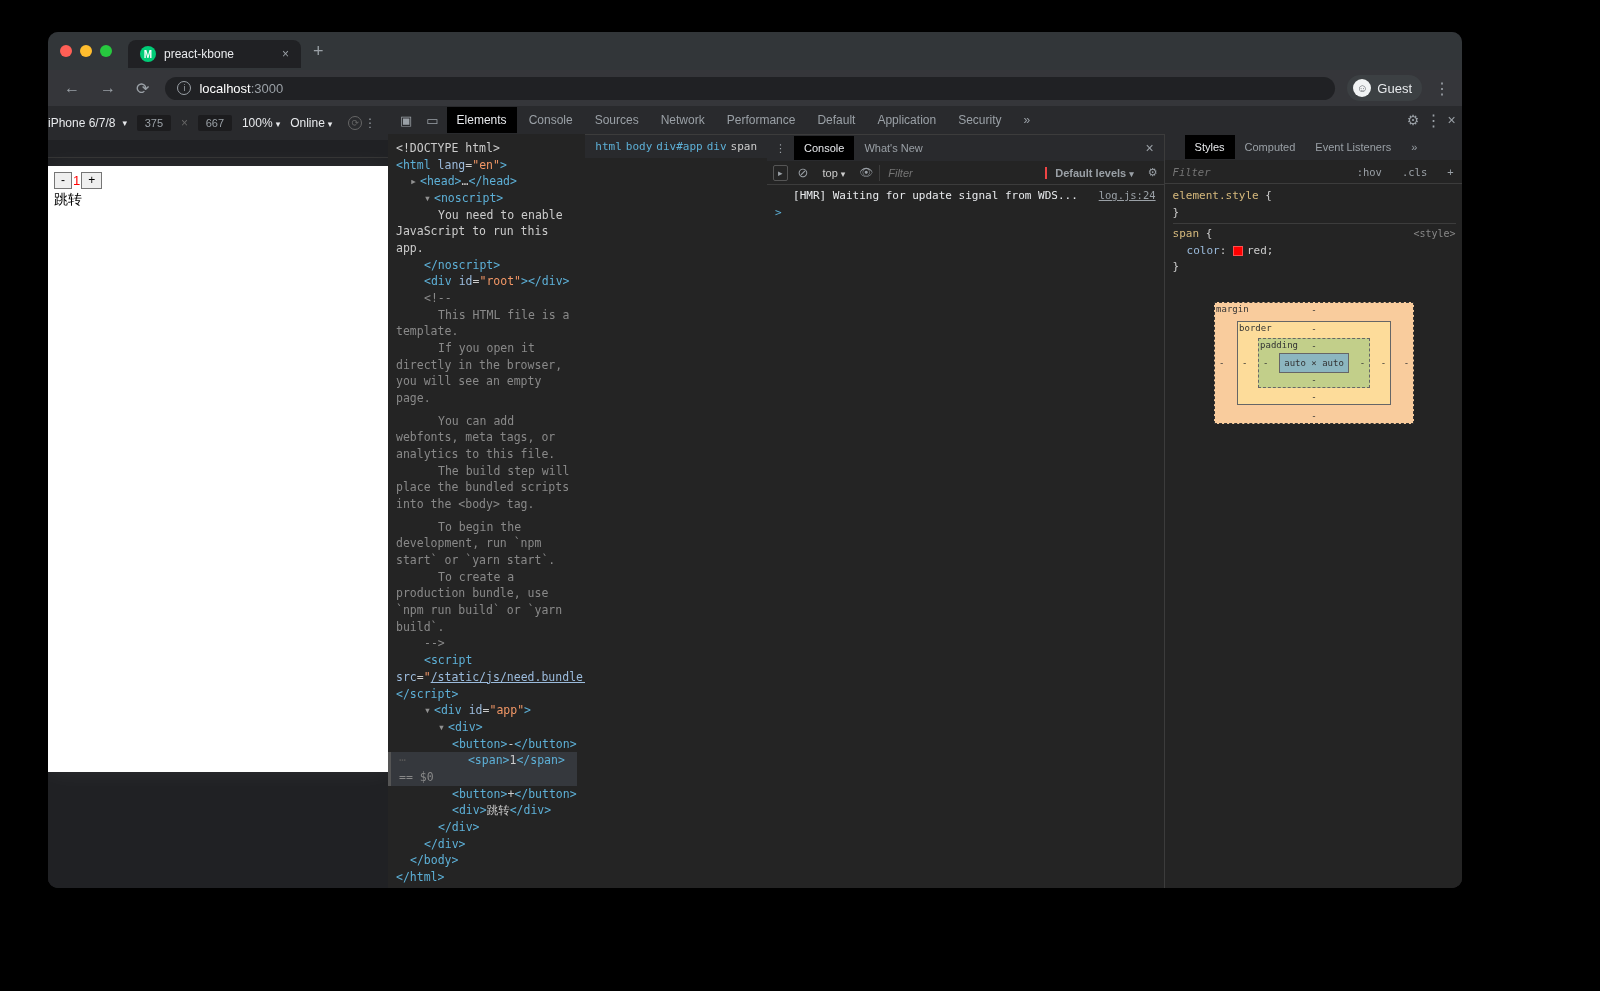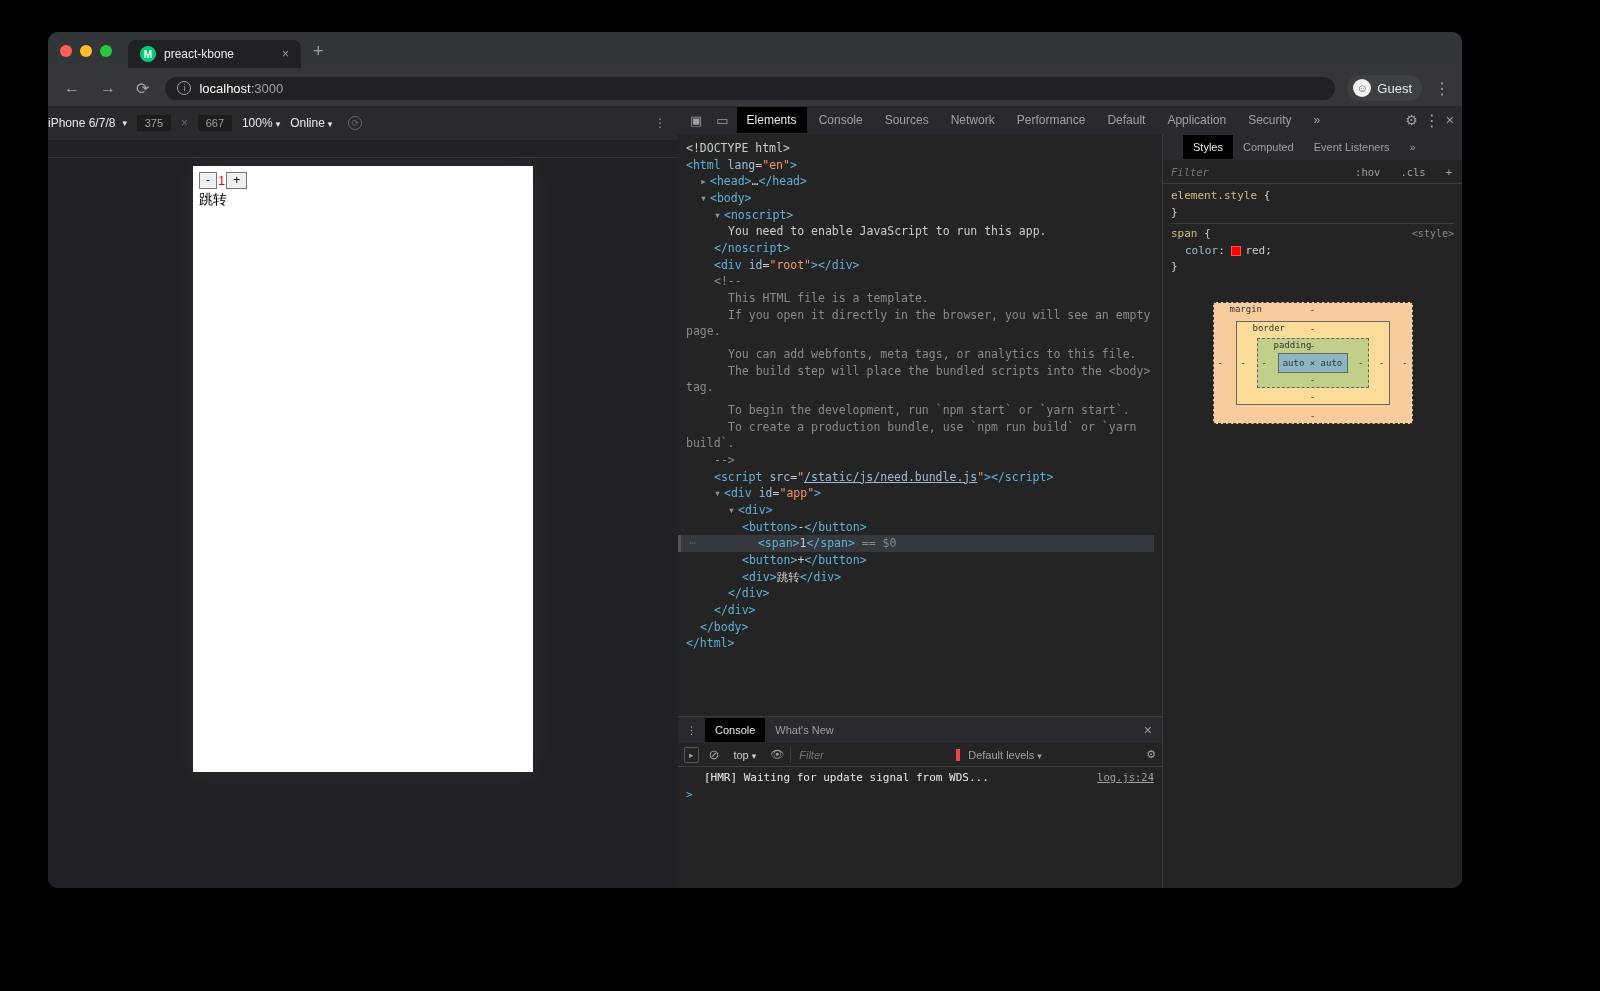--- a/index.html
+++ b/index.html
@@ -52,21 +52,21 @@
 .right-pane { flex: 1; display: flex; flex-direction: column; background: #242424; }
 .dt-tabs { height: 28px; background: #292a2d; display: flex; align-items: center; font-size: 12px; padding-left: 6px; gap: 2px; }
 .dt-icon-btn { color: #9aa0a6; padding: 4px 6px; cursor: pointer; font-size: 13px; }
 .dt-tab { padding: 6px 10px; color: #9aa0a6; cursor: pointer; }
 .dt-tab.active { background: #000; color: #e8eaed; }
 .dt-tabs-right { margin-left: auto; display: flex; align-items: center; gap: 6px; padding-right: 8px; }
 .gear { color: #9aa0a6; font-size: 14px; }
 .dt-close { color: #9aa0a6; font-size: 14px; cursor: pointer; }
 
 .dt-body { flex: 1; display: flex; overflow: hidden; }
-.elements-panel { flex: 1; display: flex; flex-direction: column; background: #242424; }
+.elements-panel { flex: 1; display: flex; flex-direction: row; background: #242424; }
 .dom-tree { flex: 1; padding: 6px 8px; font-family: Menlo, Consolas, monospace; font-size: 11.5px; line-height: 1.45; overflow: auto; }
 .dom-tree .tag { color: #5db0d7; }
 .dom-tree .attr-name { color: #9bbbdc; }
 .dom-tree .attr-val { color: #f29766; }
 .dom-tree .txt { color: #ccc; }
 .dom-tree .comment { color: #898989; }
 .dom-tree .link { color: #9bbbdc; text-decoration: underline; }
 .dom-tree .caret { color: #919191; display: inline-block; width: 10px; }
 .dom-tree .sel-line { background: #35383d; display: block; margin-left: -8px; padding-left: 8px; border-left: 3px solid #555; }
 .dom-tree .eq0 { color: #888; }
@@ -94,41 +94,41 @@
 .prop-name { color: #9bbbdc; margin-left: 14px; }
 .prop-val { color: #ccc; }
 .color-swatch { display: inline-block; width: 10px; height: 10px; background: red; vertical-align: middle; margin-right: 4px; border: 1px solid rgba(255,255,255,0.3); }
 .rule-src { float: right; color: #888; font-size: 10px; }
 
 .box-model { margin: 20px auto; position: relative; width: 200px; font-family: Menlo, monospace; font-size: 9px; color: #333; text-align: center; }
 .bm-margin { background: #f9cc9d; padding: 18px 22px; border: 1px dashed #333; position: relative; }
 .bm-border { background: #fddc9a; padding: 16px 20px; border: 1px solid #666; position: relative; }
 .bm-padding { background: #c2cf8a; padding: 14px 20px; border: 1px dashed #666; position: relative; }
 .bm-content { background: #8cb6c0; padding: 4px; border: 1px solid #666; }
-.bm-label { position: absolute; left: 16px; top: 1px; }
+.bm-label { position: absolute; left: 1px; top: 1px; }
 .bm-dash { color: #333; position: absolute; font-size: 9px; }
 .bm-top { left: 50%; top: 2px; transform: translateX(-50%); }
 .bm-bot { left: 50%; bottom: 2px; transform: translateX(-50%); }
 .bm-left { left: 4px; top: 50%; transform: translateY(-50%); }
 .bm-right { right: 4px; top: 50%; transform: translateY(-50%); }
 
 
 .drawer { height: 172px; border-top: 1px solid #3c3c3c; background: #242424; display: flex; flex-direction: column; }
 .drawer-tabs { height: 26px; display: flex; align-items: center; background: #292a2d; font-size: 11px; }
 .dr-tab { padding: 6px 10px; color: #9aa0a6; cursor: pointer; }
 .dr-tab.active { background: #000; color: #e8eaed; }
 .dr-close { margin-left: auto; padding: 0 10px; color: #9aa0a6; font-size: 14px; cursor: pointer; }
 .dr-kebab { color: #9aa0a6; padding: 0 8px; }
 .console-toolbar { height: 24px; display: flex; align-items: center; border-bottom: 1px solid #3c3c3c; font-size: 11px; gap: 6px; padding: 0 6px; }
 .ct-icon { color: #9aa0a6; padding: 2px 4px; cursor: pointer; border: 1px solid #555; border-radius: 2px; font-size: 9px; }
 .ct-clear { color: #9aa0a6; font-size: 13px; padding: 0 4px; }
 .ct-ctx { background: transparent; border: none; color: #ccc; padding: 2px 4px; font-size: 11px; }
 .ct-eye { color: #9aa0a6; margin-left: 4px; }
 .ct-filter { flex: 0 0 160px; background: transparent; border: 0; border-left: 1px solid #3c3c3c; padding: 2px 8px; color: #9aa0a6; font-style: italic; font-size: 11px; }
-.ct-levels { color: #9aa0a6; padding: 0 8px; border-left: 4px solid #ef4444; }
+.ct-levels { color: #9aa0a6; padding: 0 8px; border-left: 2px solid #ef4444; font-weight: bold; }
 .ct-gear { margin-left: auto; color: #9aa0a6; }
 .console-body { flex: 1; padding: 4px 8px; font-family: Menlo, monospace; font-size: 11px; }
 .con-line { display: flex; }
 .con-msg { flex: 1; color: #e8eaed; padding-left: 18px; }
 .con-src { color: #9aa0a6; text-decoration: underline; font-size: 10.5px; }
 .con-prompt { color: #5db0d7; margin-top: 4px; }
 
 .caret-down::after { content: '▾'; font-size: 9px; margin-left: 3px; }
 </style>
 </head>
@@ -210,21 +210,20 @@
           <span class="dt-close">×</span>
         </div>
       </div>
 
       <div class="dt-body">
         <div class="elements-panel">
           <div class="dom-tree">
 <div><span class="txt">&lt;!DOCTYPE html&gt;</span></div>
 <div><span class="tag">&lt;html</span> <span class="attr-name">lang</span>=<span class="attr-val">"<span>en</span>"</span><span class="tag">&gt;</span></div>
 <div><span class="indent i1"></span><span class="caret">▸</span><span class="tag">&lt;head&gt;</span><span class="txt">…</span><span class="tag">&lt;/head&gt;</span></div>
-<div><span class="indent i1"></span><span class="caret">▾</span><span class="tag">&lt;body&gt;</span></div>
 <div><span class="indent i2"></span><span class="caret">▾</span><span class="tag">&lt;noscript&gt;</span></div>
 <div><span class="indent i3"></span><span class="txt">You need to enable JavaScript to run this app.</span></div>
 <div><span class="indent i2"></span><span class="tag">&lt;/noscript&gt;</span></div>
 <div><span class="indent i2"></span><span class="tag">&lt;div</span> <span class="attr-name">id</span>=<span class="attr-val">"<span>root</span>"</span><span class="tag">&gt;&lt;/div&gt;</span></div>
 <div><span class="indent i2"></span><span class="comment">&lt;!--</span></div>
 <div><span class="indent i3"></span><span class="comment">This HTML file is a template.</span></div>
 <div><span class="indent i3"></span><span class="comment">If you open it directly in the browser, you will see an empty page.</span></div>
 <div style="height:6px"></div>
 <div><span class="indent i3"></span><span class="comment">You can add webfonts, meta tags, or analytics to this file.</span></div>
 <div><span class="indent i3"></span><span class="comment">The build step will place the bundled scripts into the &lt;body&gt; tag.</span></div>
@@ -237,20 +236,27 @@
 <div><span class="indent i3"></span><span class="caret">▾</span><span class="tag">&lt;div&gt;</span></div>
 <div><span class="indent i4"></span><span class="tag">&lt;button&gt;</span><span class="txt">-</span><span class="tag">&lt;/button&gt;</span></div>
 <span class="sel-line"><span class="txt" style="color:#555;margin-right:6px">⋯</span><span class="indent i4"></span><span class="tag">&lt;span&gt;</span><span class="txt">1</span><span class="tag">&lt;/span&gt;</span><span class="eq0"> == $0</span></span>
 <div><span class="indent i4"></span><span class="tag">&lt;button&gt;</span><span class="txt">+</span><span class="tag">&lt;/button&gt;</span></div>
 <div><span class="indent i4"></span><span class="tag">&lt;div&gt;</span><span class="txt">跳转</span><span class="tag">&lt;/div&gt;</span></div>
 <div><span class="indent i3"></span><span class="tag">&lt;/div&gt;</span></div>
 <div><span class="indent i2"></span><span class="tag">&lt;/div&gt;</span></div>
 <div><span class="indent i1"></span><span class="tag">&lt;/body&gt;</span></div>
 <div><span class="tag">&lt;/html&gt;</span></div>
           </div>
+          <div class="breadcrumb">
+            <span class="bc-item">html</span>
+            <span class="bc-item">body</span>
+            <span class="bc-item bc-id">div#app</span>
+            <span class="bc-item">div</span>
+            <span class="bc-last">span</span>
+          </div>
 
           <div class="drawer">
             <div class="drawer-tabs">
               <span class="dr-kebab">⋮</span>
               <span class="dr-tab active">Console</span>
               <span class="dr-tab">What's New</span>
               <span class="dr-close">×</span>
             </div>
             <div class="console-toolbar">
               <span class="ct-icon">▸</span>

